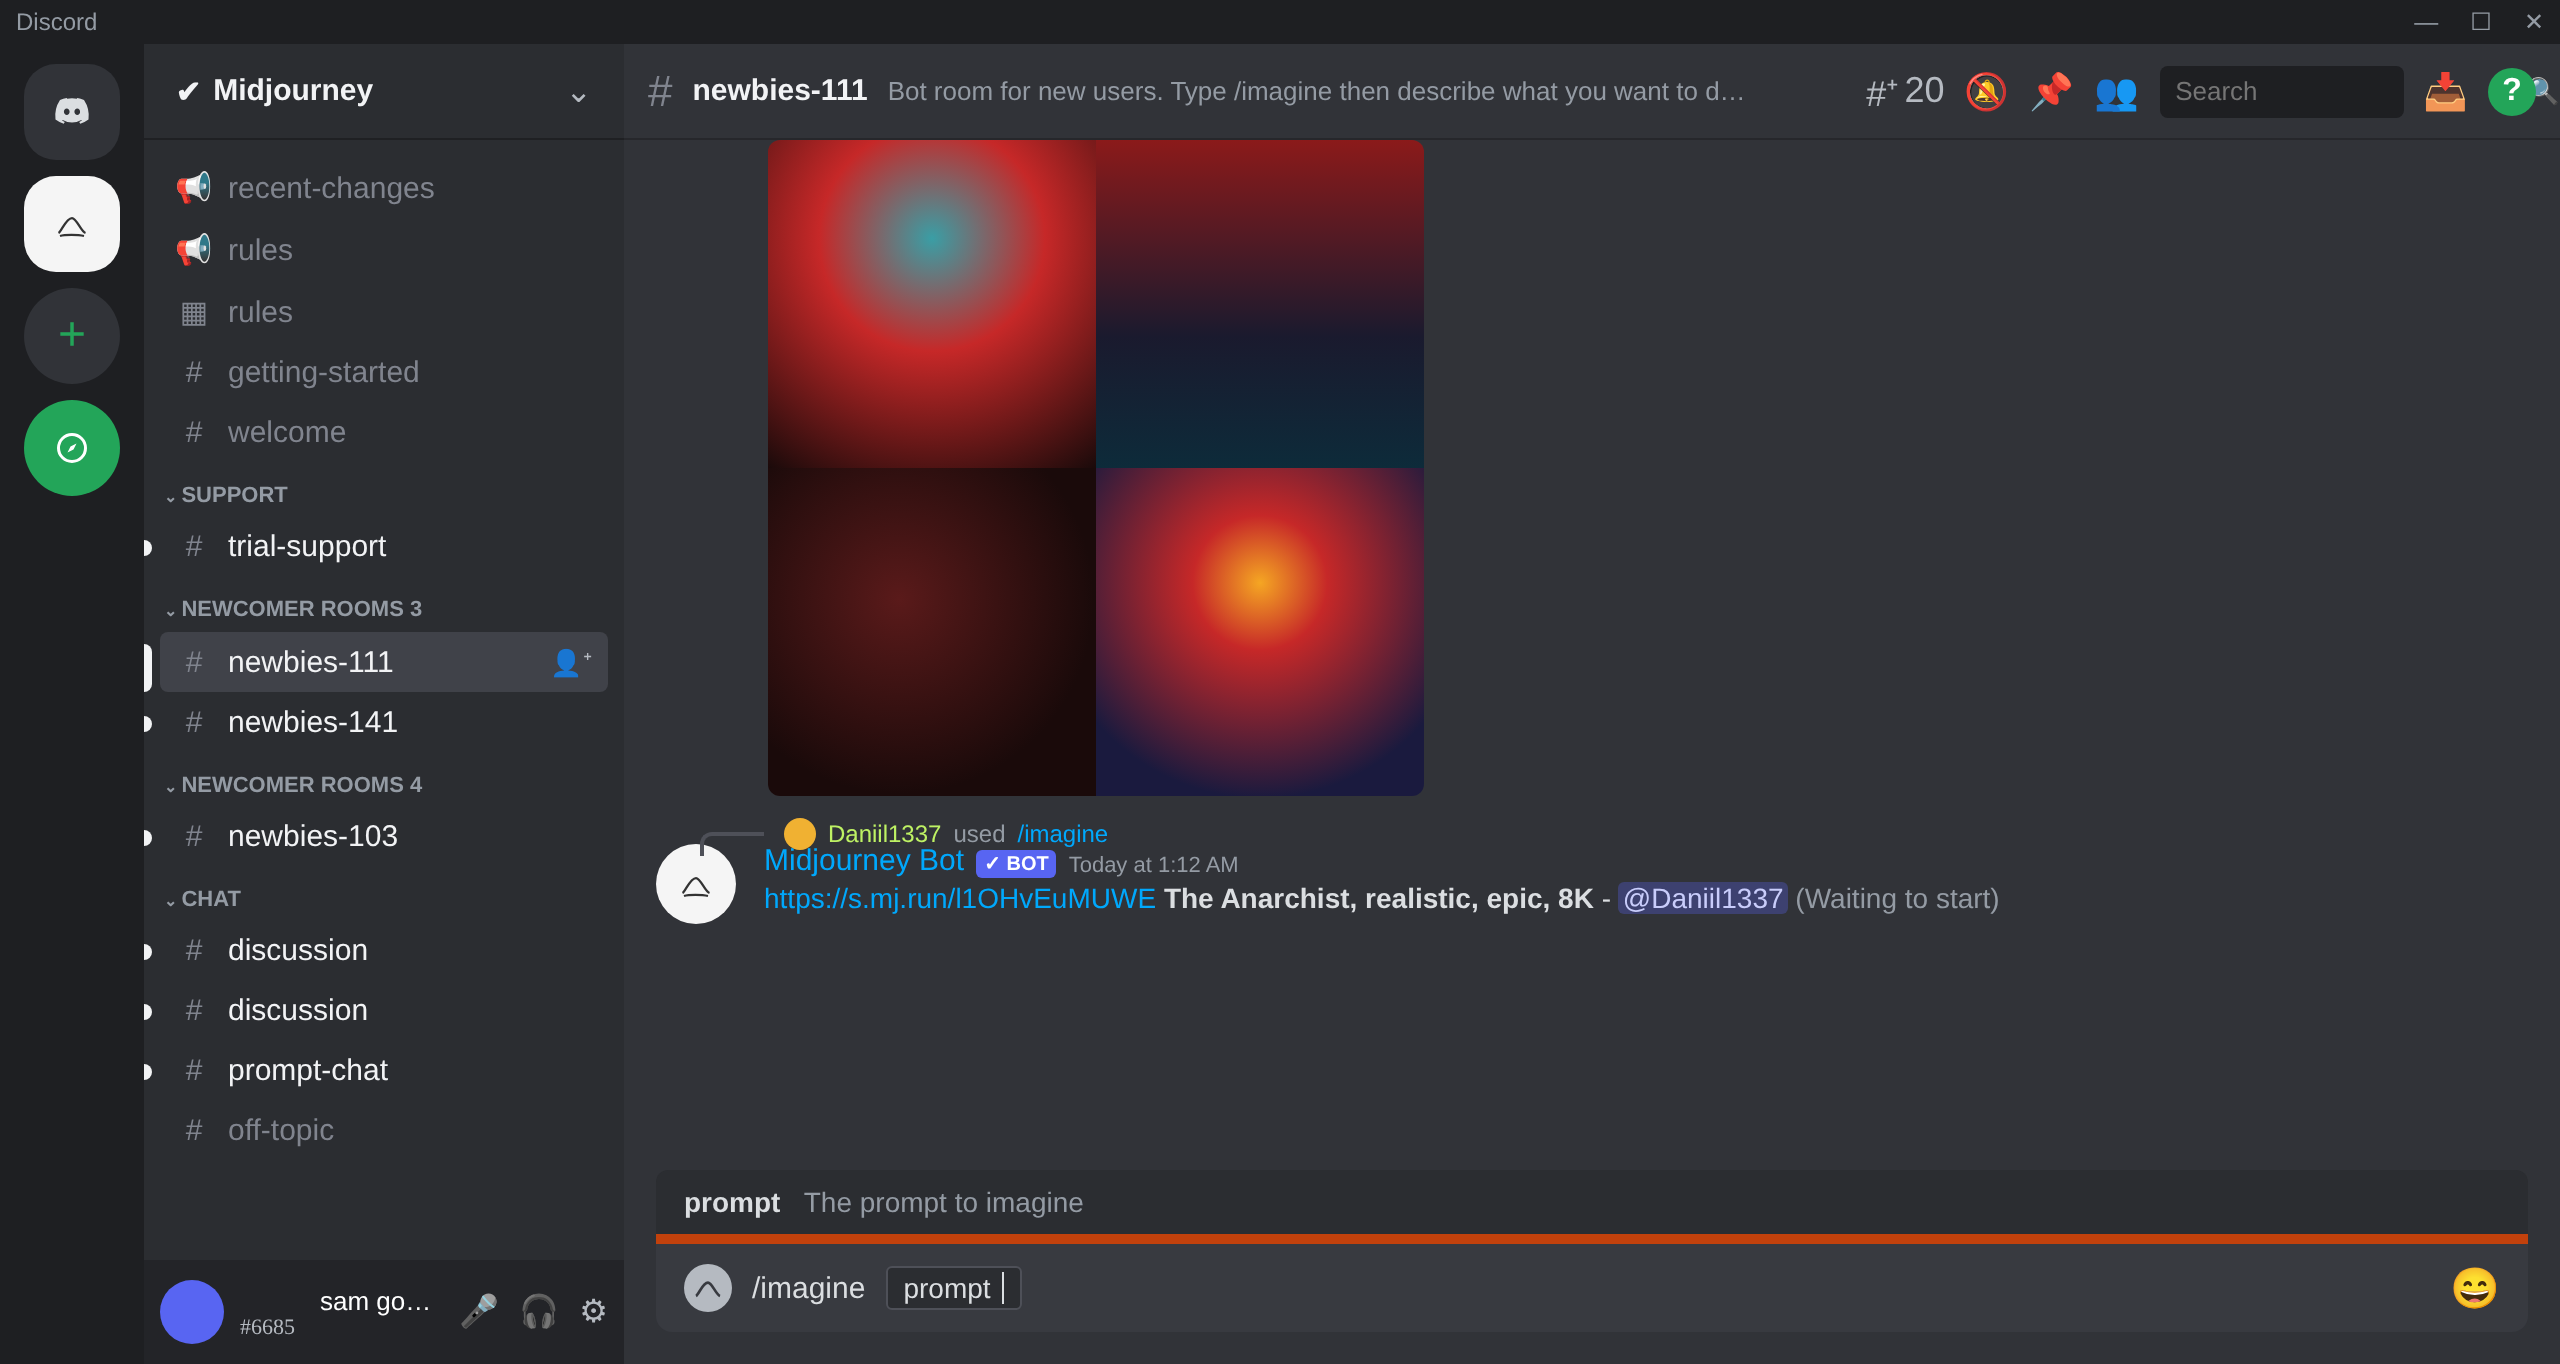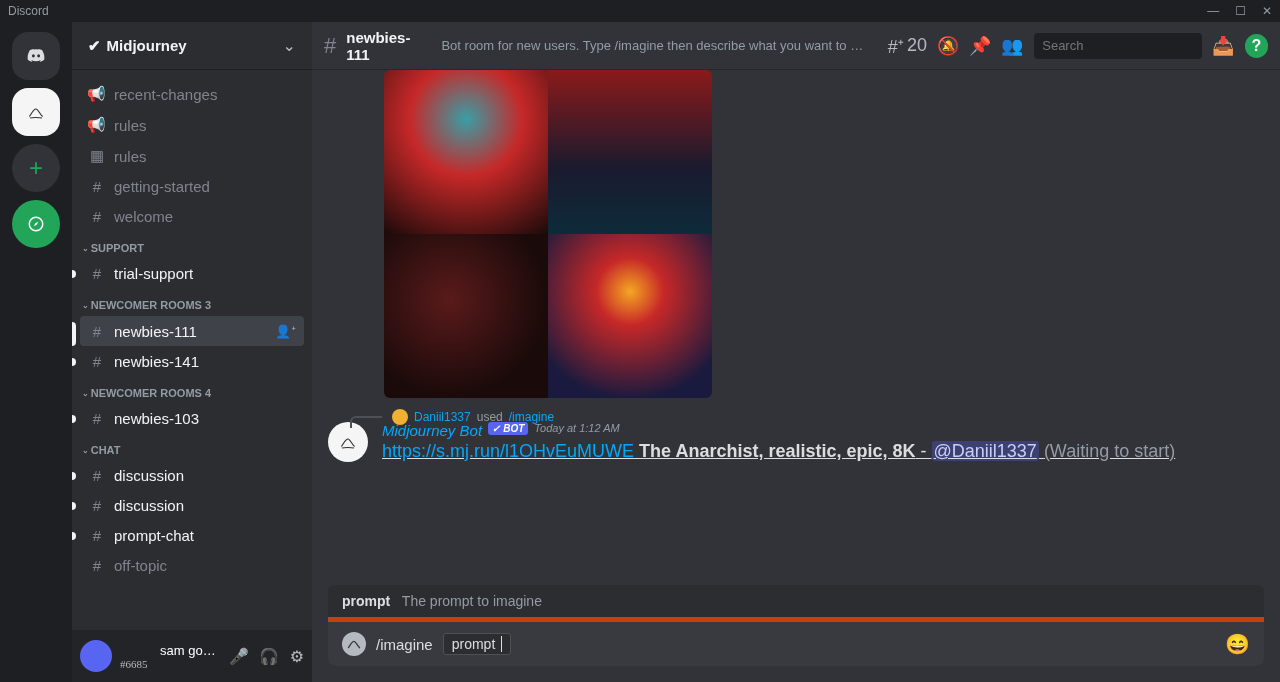--- a/index.html
+++ b/index.html
@@ -43,21 +43,21 @@
 .user-panel .ctrls { display: flex; gap: 10px; color: #b5bac1; }
 .user-panel .ctrls span { cursor: pointer; }
 
 .main { flex: 1; display: flex; flex-direction: column; background: #313338; }
 .channel-header { height: 48px; display: flex; align-items: center; padding: 0 12px; gap: 10px; border-bottom: 1px solid #26272b; }
 .channel-header .hash { color: #80848e; font-size: 22px; }
 .channel-header .title { color: #f2f3f5; font-weight: 600; font-size: 15px; }
 .channel-header .topic { color: #949ba4; font-size: 13px; max-width: 430px; white-space: nowrap; overflow: hidden; text-overflow: ellipsis; }
 .channel-header .spacer { flex: 1; }
 .channel-header .tool { color: #b5bac1; font-size: 18px; cursor: pointer; display: flex; align-items: center; gap: 3px; }
-.search-box { background: #1e1f22; border-radius: 4px; height: 26px; width: 168px; display: flex; align-items: center; padding: 0 8px; color: #949ba4; font-size: 13px; }
+.search-box { background: #1e1f22; border-radius: 4px; height: 26px; width: 122px; display: flex; align-items: center; padding: 0 8px; color: #949ba4; font-size: 13px; }
 .search-box input { background: transparent; border: none; outline: none; color: #dbdee1; flex: 1; font-size: 13px; }
 .help-icon { width: 24px; height: 24px; border-radius: 50%; background: #23a559; color: #fff; display: flex; align-items: center; justify-content: center; font-weight: 700; }
 
 .chat { flex: 1; overflow-y: auto; padding: 0 16px 8px 16px; }
 
 .img-grid { width: 328px; height: 328px; display: grid; grid-template-columns: 1fr 1fr; grid-template-rows: 1fr 1fr; gap: 0; margin-left: 56px; border-radius: 6px; overflow: hidden; }
 .tile { display: flex; align-items: center; justify-content: center; font-size: 10px; color: #fff; font-weight: 700; letter-spacing: 1px; text-shadow: 0 1px 2px #000; }
 .t1 { background: radial-gradient(circle at 50% 30%, #3a9ea5 0%, #c62828 40%, #1a0a0a 100%); }
 .t2 { background: linear-gradient(180deg, #8b1a1a 0%, #1a1a2e 60%, #0d2b3a 100%); }
 .t3 { background: radial-gradient(circle at 40% 40%, #5a1a1a 0%, #1a0a0a 70%); }
@@ -66,25 +66,25 @@
 .btn-row { display: flex; gap: 10px; margin: 8px 0 0 56px; }
 .mj-btn { width: 58px; height: 30px; background: #4e5058; border: none; border-radius: 3px; color: #dbdee1; font-size: 13px; cursor: pointer; display: flex; align-items: center; justify-content: center; }
 .mj-btn.refresh { font-size: 16px; }
 
 .message { display: flex; gap: 14px; margin-top: 24px; position: relative; }
 .message .reply-line { position: absolute; top: -16px; left: 22px; font-size: 12px; color: #949ba4; display: flex; align-items: center; gap: 6px; }
 .message .reply-line::before { content: ""; display: inline-block; width: 30px; height: 10px; border-left: 2px solid #4e5058; border-top: 2px solid #4e5058; border-radius: 6px 0 0 0; margin-right: 4px; margin-top: 10px; }
 .message .reply-ava { width: 16px; height: 16px; border-radius: 50%; background: #f0b132; display: inline-block; }
 .message .avatar { width: 40px; height: 40px; border-radius: 50%; background: #f5f5f5; display: flex; align-items: center; justify-content: center; font-size: 20px; }
 .message .body { flex: 1; }
-.message .head { display: flex; align-items: flex-start; gap: 6px; font-size: 15px; font-style: italic; }
+.message .head { display: flex; align-items: flex-end; gap: 6px; font-size: 15px; }
 .message .author { color: #00a8fc; font-weight: 500; }
 .message .bot-tag { background: #5865f2; color: #fff; font-size: 10px; padding: 1px 4px; border-radius: 3px; font-weight: 600; }
 .message .time { font-size: 11px; color: #949ba4; }
-.message .content { font-size: 18px; margin-top: 2px; text-decoration: underline; }
+.message .content { font-size: 14px; margin-top: 2px; }
 .message .content .link { color: #00a8fc; }
 .message .content .mention { color: #c9cdfb; background: rgba(88,101,242,.3); border-radius: 3px; padding: 0 2px; }
 .message .content .dim { color: #949ba4; }
 
 .input-area { padding: 0 16px 16px 16px; }
 .autocomplete { background: #2b2d31; border-radius: 6px 6px 0 0; padding: 8px 14px; font-size: 14px; border-bottom: 5px solid #c2410c; }
 .autocomplete .ac-title { color: #dbdee1; font-weight: 600; margin-right: 8px; }
 .autocomplete .ac-desc { color: #949ba4; }
 .input-box { background: #383a40; border-radius: 0 0 8px 8px; height: 44px; display: flex; align-items: center; padding: 0 14px; gap: 10px; position: relative; }
 .input-box .attach { width: 24px; height: 24px; border-radius: 50%; background: #b5bac1; color: #383a40; display: flex; align-items: center; justify-content: center; font-weight: 700; font-size: 18px; cursor: pointer; }
@@ -265,21 +265,21 @@
       <div class="img-grid">
         <div class="tile t1"></div>
         <div class="tile t2"></div>
         <div class="tile t3"></div>
         <div class="tile t4"></div>
       </div>
 
       <div class="message">
         <div class="reply-line">
           <span class="reply-ava"></span>
-          <span style="color:#0ea5e9">Daniil1337</span>
+          <span style="color:#bef264">Daniil1337</span>
           <span>used</span>
           <span style="color:#00a8fc">/imagine</span>
         </div>
         <div class="avatar">
           <svg viewBox="0 0 24 24" fill="none" stroke="#333" stroke-width="1.5">
               <path d="M3 18c2-1 5-10 9-10 3 0 6 9 9 10M4 20c3-1 12-1 16 0"></path>
             </svg>
         </div>
         <div class="body">
           <div class="head">

